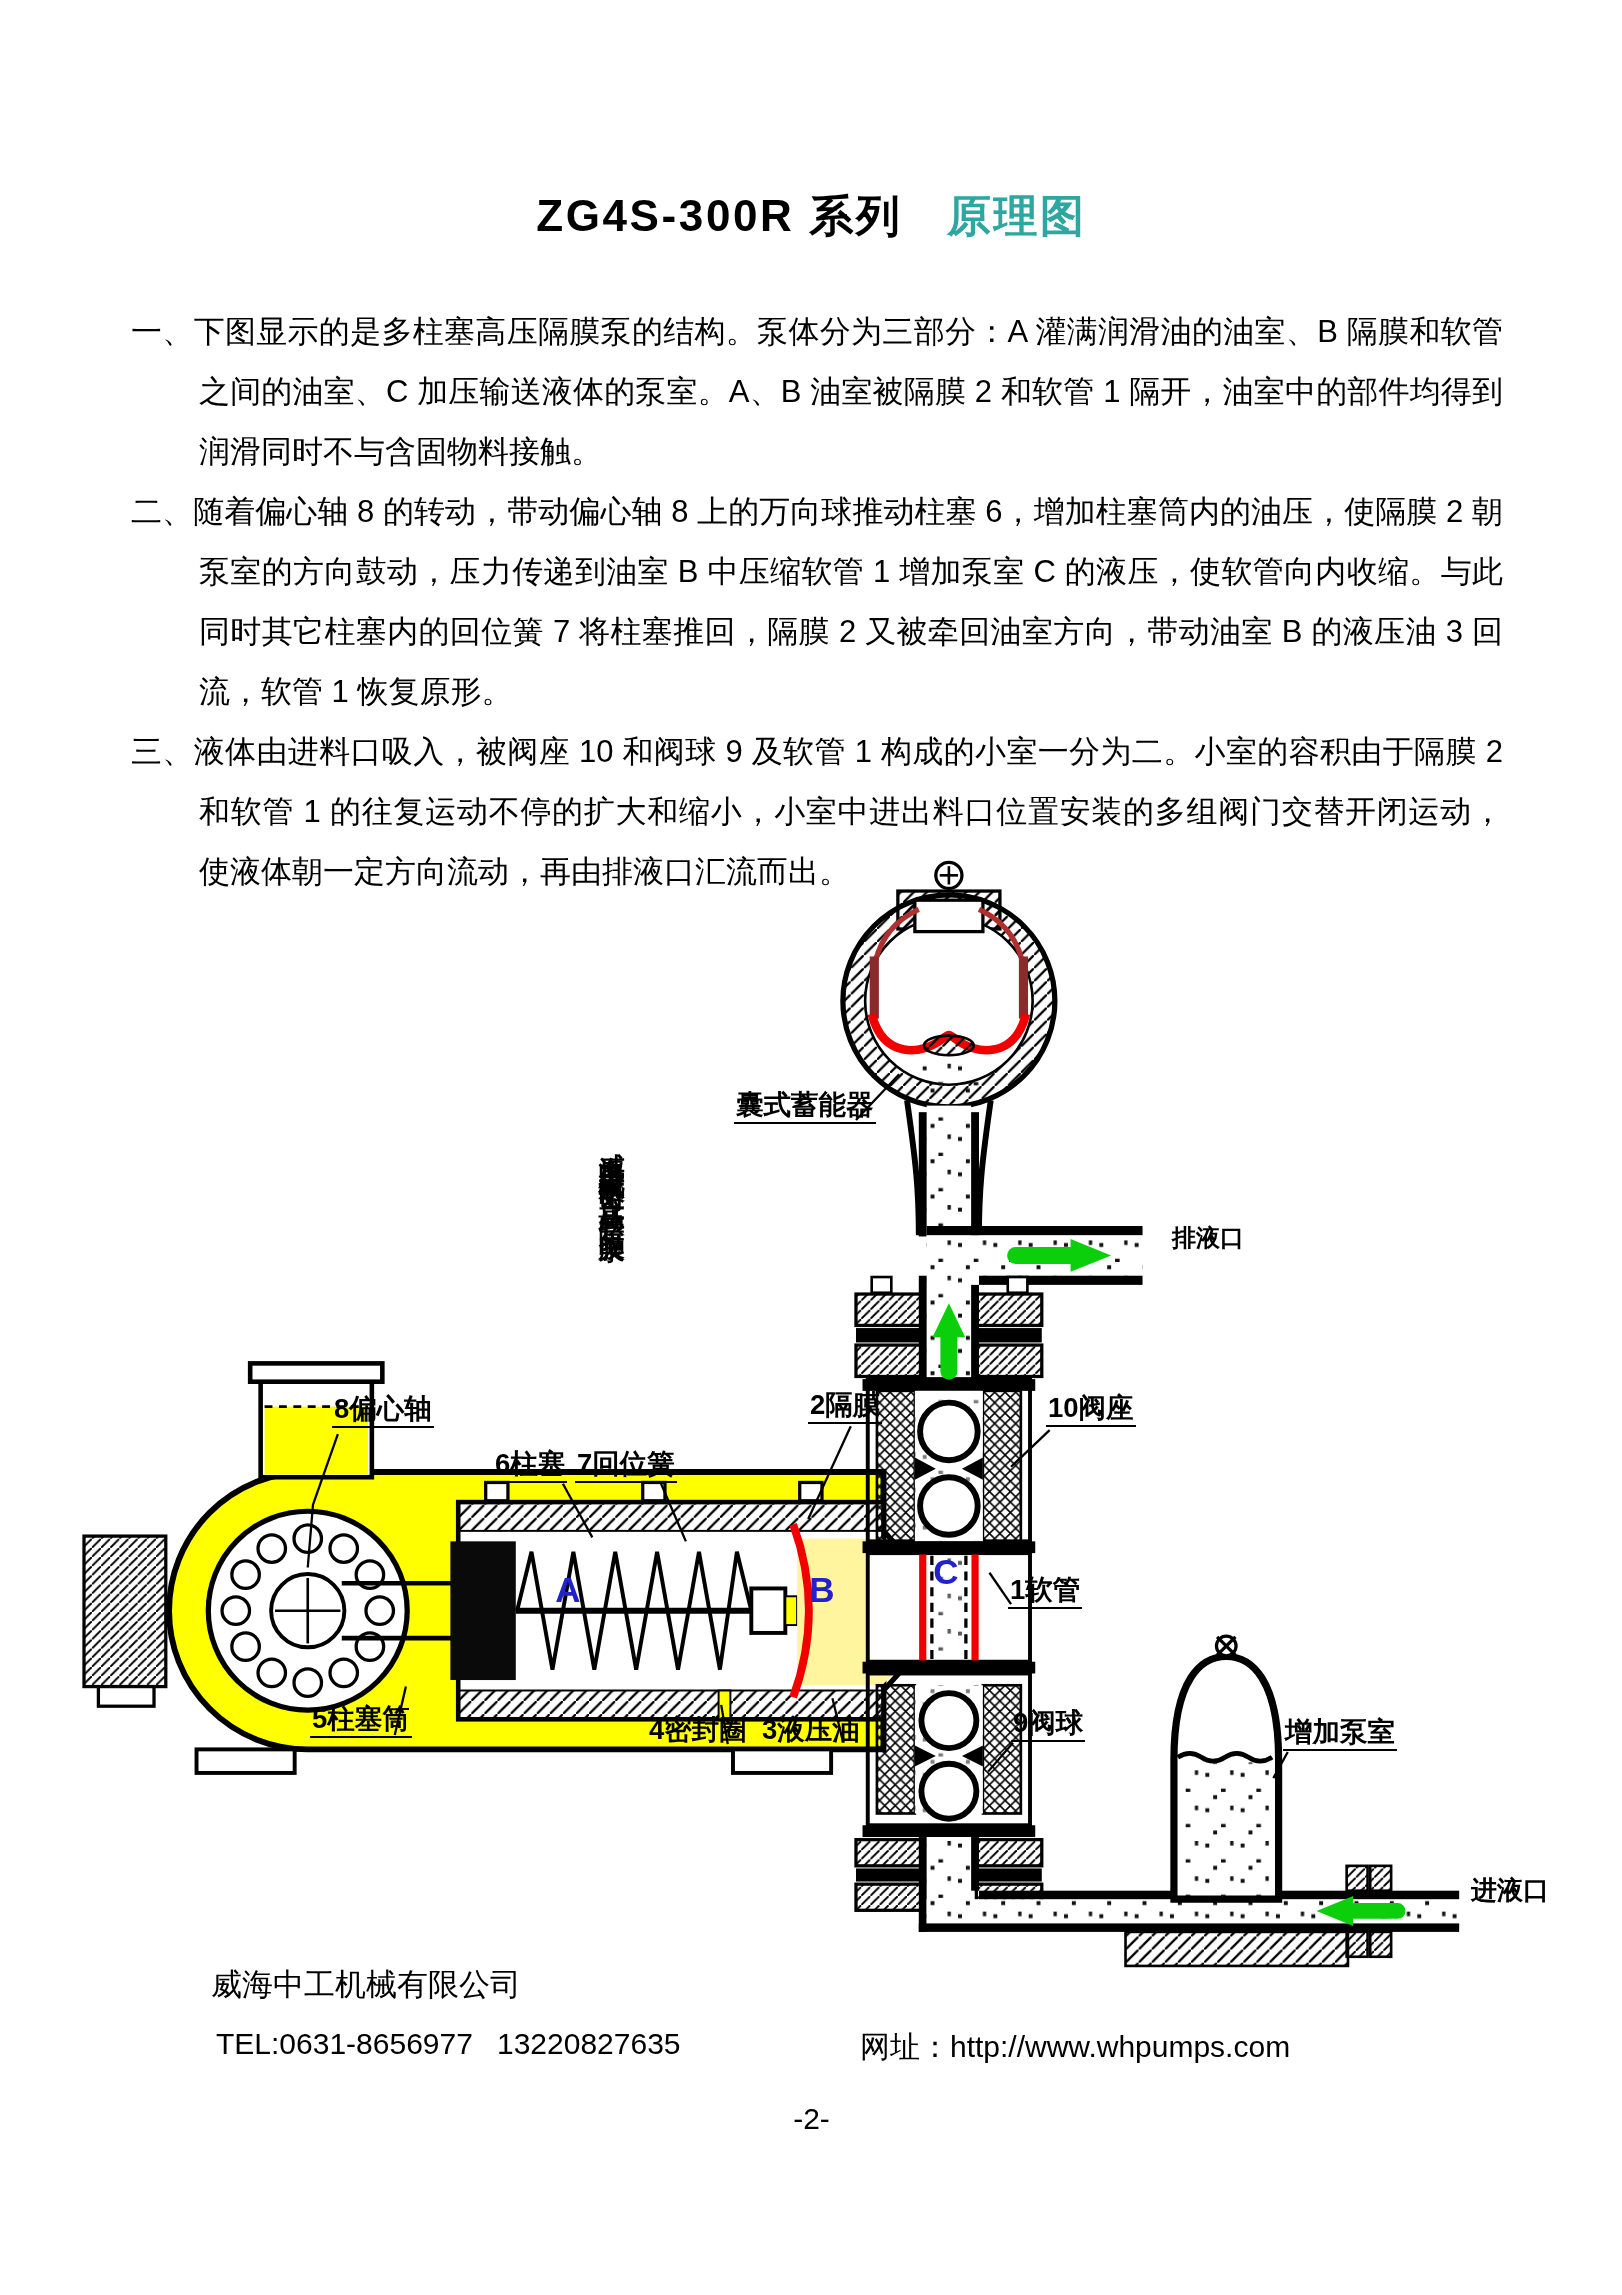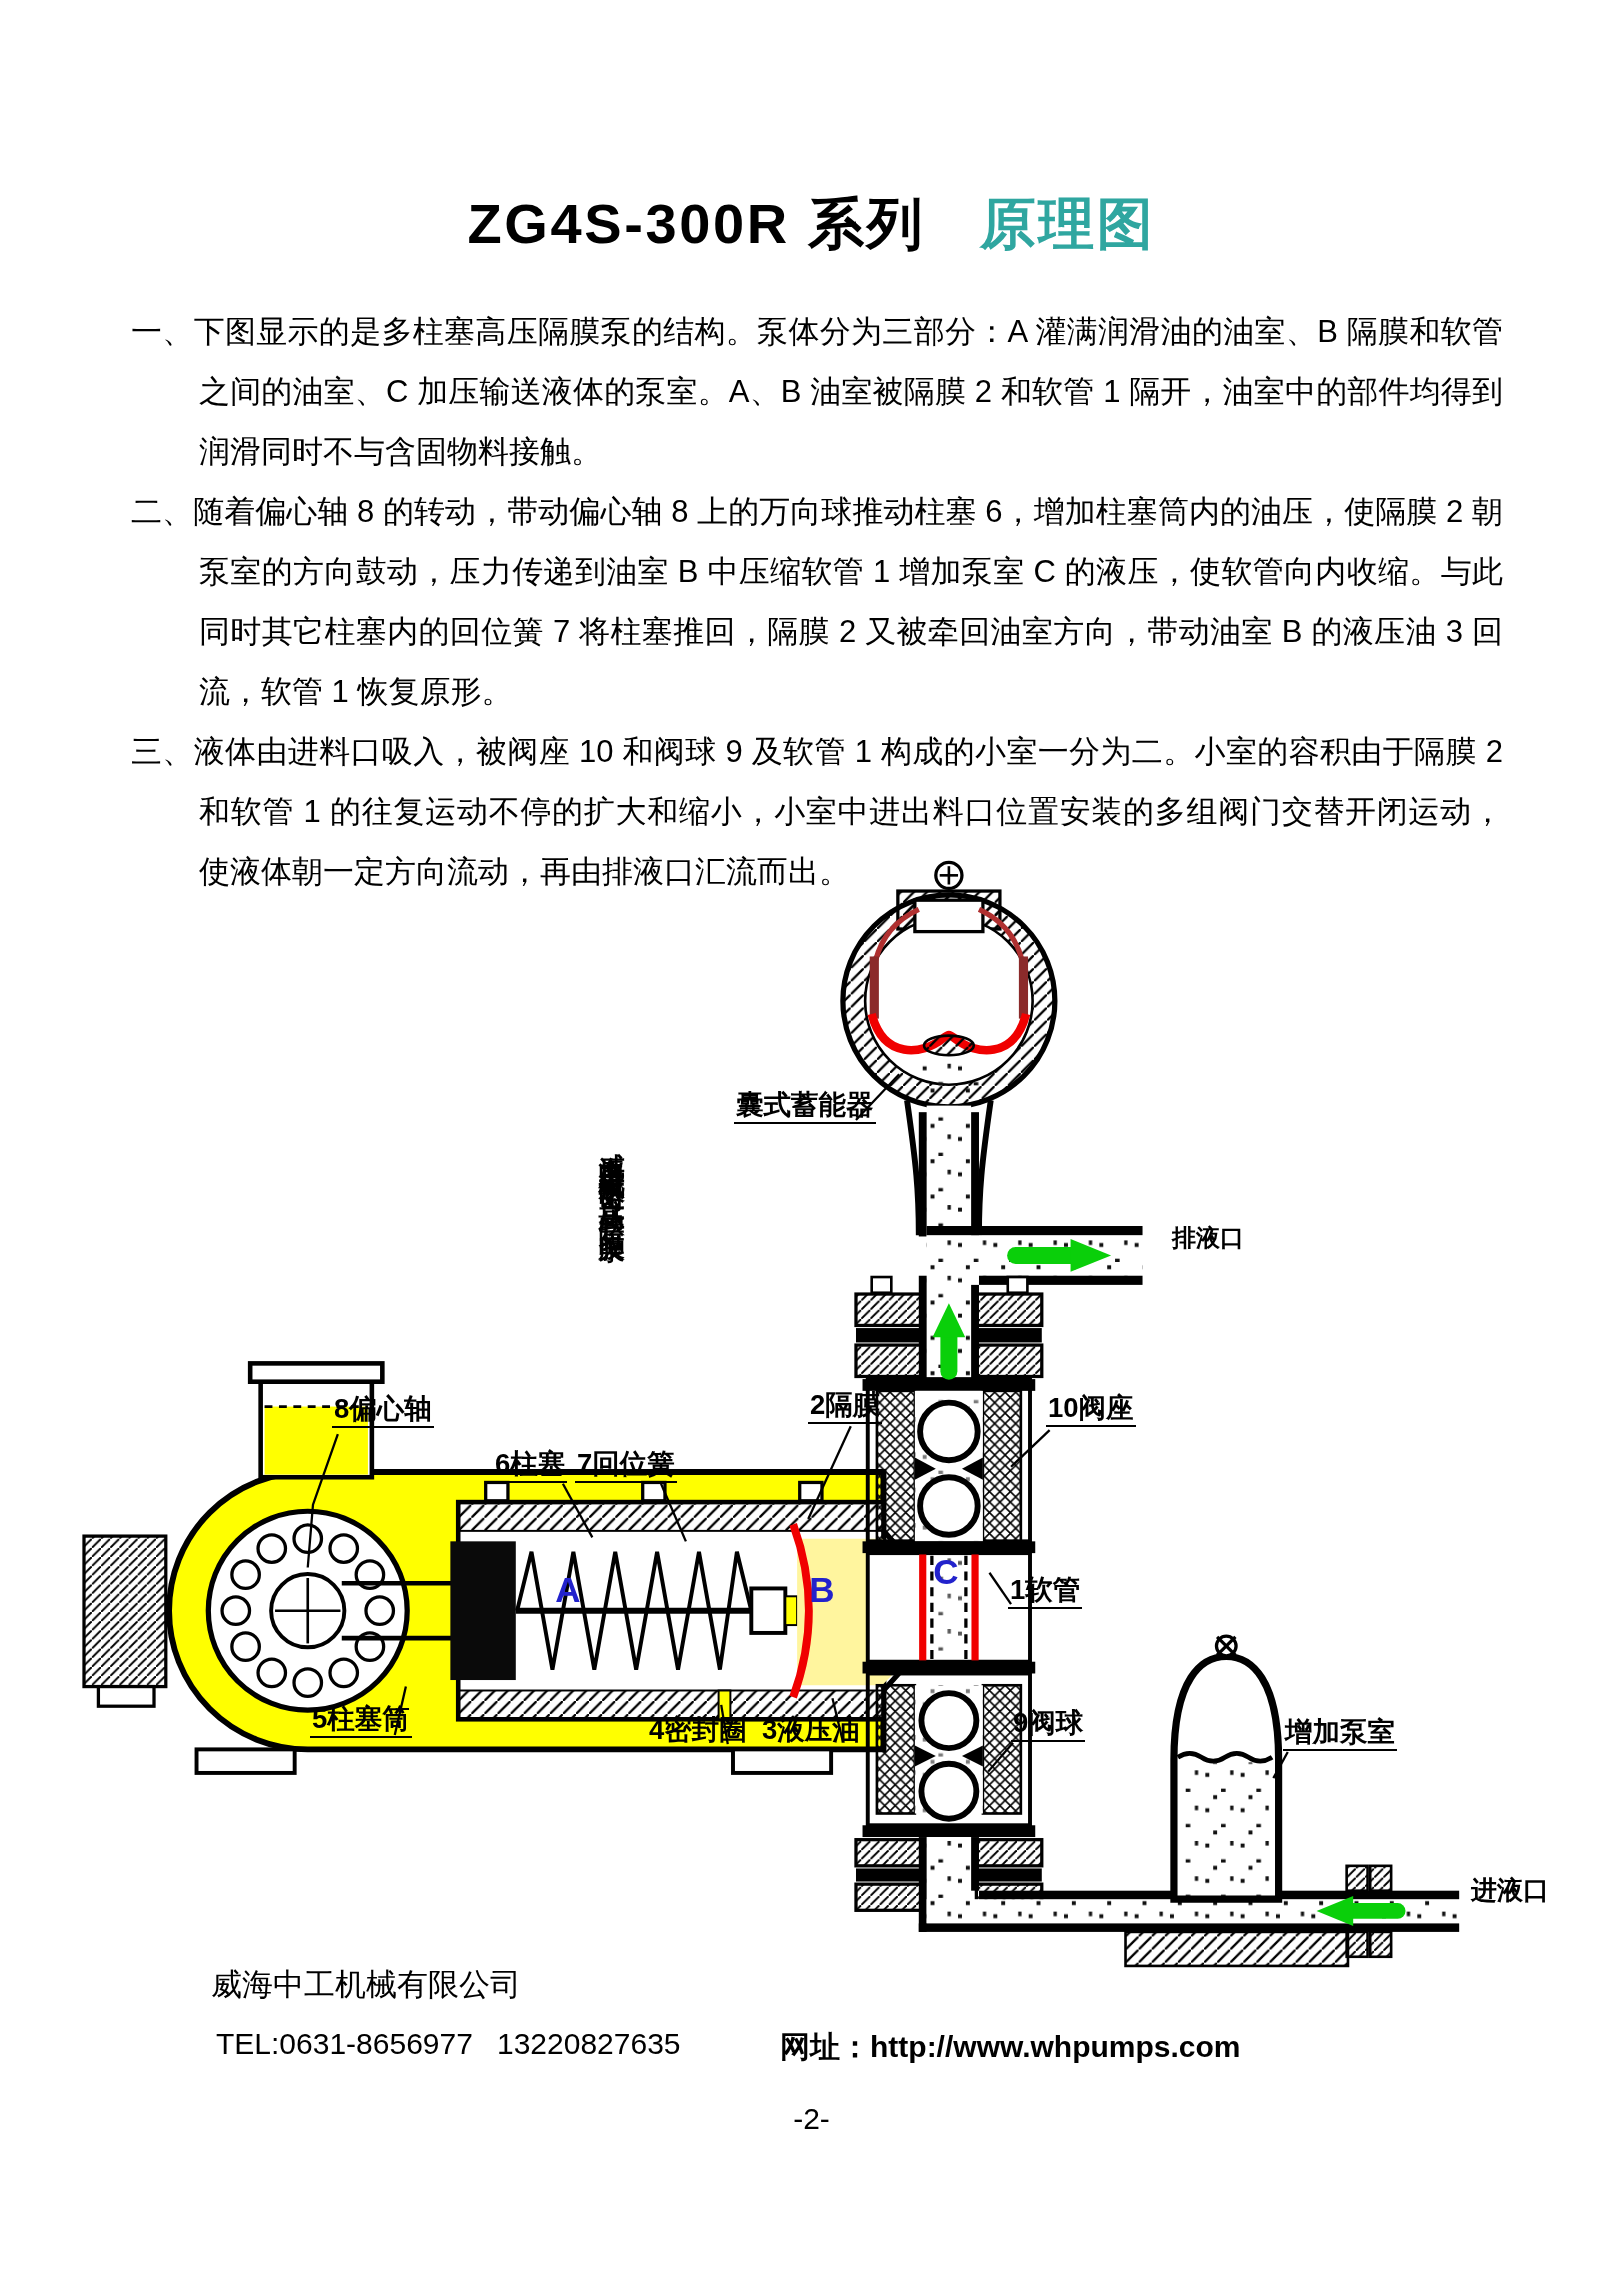--- a/index.html
+++ b/index.html
@@ -3,34 +3,34 @@
 <meta charset="utf-8">
 <style>
   html,body{margin:0;padding:0;background:#888;}
   #page{
     position:relative;width:1623px;height:2295px;background:#ffffff;
     font-family:"Liberation Sans","DejaVu Sans",sans-serif;color:#000;overflow:hidden;
   }
   
   #title{
     position:absolute;top:187px;left:0;width:1623px;text-align:center;
-    font-size:56px;font-weight:600;letter-spacing:2.6px;white-space:nowrap;
+    font-size:44px;font-weight:600;letter-spacing:2.6px;white-space:nowrap;
   }
   #title .accent{color:#2fa6a0;}
   #paras{
     position:absolute;top:302px;left:131px;width:1372px;
     font-size:31px;line-height:60px;text-align:justify;
   }
   .para{padding-left:68px;text-indent:-68px;margin:0 0 0 0;}
   .para .num{display:inline;}
   #footer-company{position:absolute;left:211px;top:1964px;font-size:31px;}
   #footer-line{position:absolute;left:0;top:2027px;width:1623px;font-size:30px;}
   #footer-line .tel{position:absolute;left:216px;}
   #footer-line .mobile{position:absolute;left:497px;}
-  #footer-line .web{position:absolute;left:780px;font-weight:bold;}
+  #footer-line .web{position:absolute;left:860px;}
   #page-num{position:absolute;left:0;top:2102px;width:1623px;text-align:center;font-size:30px;}
 
   
   .callout{
     position:absolute;font-size:27.5px;font-weight:bold;line-height:1.05;
     border-bottom:2.6px solid #000;padding:0 2px 2.6px 2px;white-space:nowrap;
   }
   .plain{border-bottom:none;}
   .chamber{
     position:absolute;font-size:35px;font-weight:bold;color:#2222cc;

